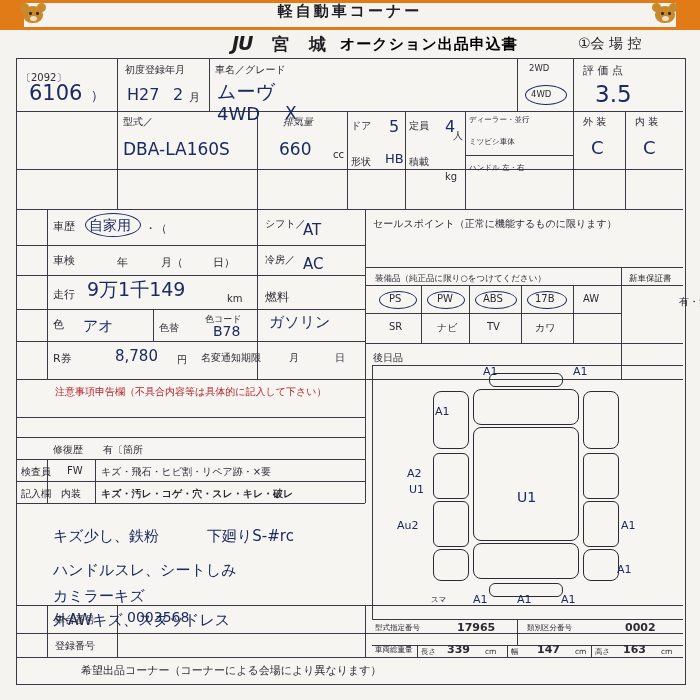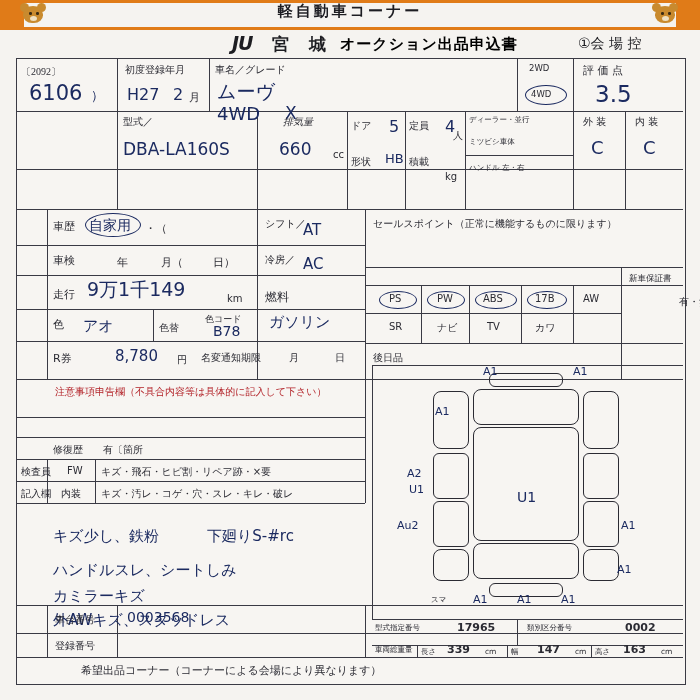--- a/index.html
+++ b/index.html
@@ -130,21 +130,21 @@
     <div class="ln lv" style="left:348px;top:150px;height:294px;"></div>
     <div class="ln lv" style="left:136px;top:250px;height:32px;"></div>
     <div class="ln lv" style="left:30px;top:400px;height:44px;"></div>
     <div class="ln lv" style="left:78px;top:400px;height:44px;"></div>
     <div class="ln lv" style="left:355px;top:306px;height:254px;"></div>
     <div class="ln lv" style="left:30px;top:546px;height:52px;"></div>
     <div class="ln lv" style="left:100px;top:546px;height:52px;"></div>
     <div class="ln lv" style="left:348px;top:546px;height:52px;"></div>
     <div class="ln lv" style="left:606px;top:52px;height:0;"></div>
 
-    <div class="lbl" style="left:4px;top:6px;font-family:Liberation Serif, serif;">〔2092〕</div>
+    <div class="lbl" style="left:4px;top:12px;">〔2092〕</div>
     <div class="hw big" style="left:12px;top:22px;">6106</div>
     <div class="hw sm" style="left:74px;top:28px;">）</div>
 
     <div class="lbl" style="left:108px;top:4px;">初度登録年月</div>
     <div class="hw mid" style="left:110px;top:26px;">H27</div>
     <div class="hw mid" style="left:156px;top:26px;">2</div>
     <div class="lbl" style="left:172px;top:31px;font-size:11px;">月</div>
 
     <div class="lbl" style="left:198px;top:4px;">車名／グレード</div>
     <div class="hw mid" style="left:200px;top:20px;font-size:19px;">ムーヴ</div>
@@ -214,20 +214,21 @@
     <div class="lbl" style="left:318px;top:292px;font-size:10px;">日</div>
 
     <div class="lbl" style="left:248px;top:158px;font-size:10px;">シフト／</div>
     <div class="hw sm" style="left:286px;top:162px;font-size:15px;">AT</div>
     <div class="lbl" style="left:248px;top:194px;font-size:10px;">冷房／</div>
     <div class="hw sm" style="left:286px;top:196px;font-size:15px;">AC</div>
     <div class="lbl" style="left:248px;top:230px;font-size:12px;">燃料</div>
     <div class="hw sm" style="left:252px;top:254px;font-size:15px;">ガソリン</div>
 
     <div class="lbl" style="left:356px;top:158px;font-size:10px;">セールスポイント（正常に機能するものに限ります）</div>
+    <div class="lbl s" style="left:358px;top:214px;">装備品（純正品に限り○をつけてください）</div>
     <div class="lbl s" style="left:612px;top:214px;">新車保証書</div>
     <div class="ln lh" style="left:348px;top:226px;width:318px;"></div>
     <div class="ln lv" style="left:604px;top:208px;height:112px;"></div>
     <div class="ln lh" style="left:348px;top:208px;width:318px;"></div>
     <div class="ln lh" style="left:348px;top:254px;width:256px;"></div>
     <div class="ln lh" style="left:348px;top:284px;width:318px;"></div>
 
     <div class="ell" style="left:362px;top:232px;width:36px;height:16px;"></div>
     <div class="lbl" style="left:372px;top:234px;">PS</div>
     <div class="ell" style="left:410px;top:232px;width:36px;height:16px;"></div>
@@ -255,21 +256,21 @@
 
     <div class="lbl red" style="left:38px;top:326px;font-size:10px;">注意事項申告欄（不具合内容等は具体的に記入して下さい）</div>
     <div class="lbl" style="left:36px;top:384px;font-size:10px;">修復歴</div>
     <div class="lbl" style="left:86px;top:384px;font-size:10px;">有〔箇所</div>
 
     <div class="lbl" style="left:4px;top:406px;font-size:10px;">検査員</div>
     <div class="lbl" style="left:4px;top:428px;font-size:10px;">記入欄</div>
     <div class="lbl" style="left:50px;top:406px;font-size:10px;">FW</div>
     <div class="lbl" style="left:44px;top:428px;font-size:10px;">内装</div>
     <div class="lbl" style="left:84px;top:406px;font-size:10px;">キズ・飛石・ヒビ割・リペア跡・×要</div>
-    <div class="lbl" style="left:84px;top:428px;font-size:10px;">キズ・汚レ・コゲ・穴・スレ・キレ・破レ</div>
+    <div class="lbl" style="left:84px;top:428px;font-size:10px;font-weight:bold;">キズ・汚レ・コゲ・穴・スレ・キレ・破レ</div>
 
     <div class="hw sm" style="left:36px;top:468px;font-size:15px;">キズ少し、鉄粉</div>
     <div class="hw sm" style="left:36px;top:502px;font-size:15px;">ハンドルスレ、シートしみ</div>
     <div class="hw sm" style="left:36px;top:528px;font-size:15px;">カミラーキズ</div>
     <div class="hw sm" style="left:36px;top:552px;font-size:15px;">外AWキズ、スタッドレス</div>
     <div class="hw sm" style="left:190px;top:468px;font-size:15px;">下廻りS-#rc</div>
 
     <div class="carbox" style="left:360px;top:312px;width:300px;height:238px;">
 
       <div class="cpart" style="left:112px;top:2px;width:72px;height:12px;border-radius:6px;"></div>

